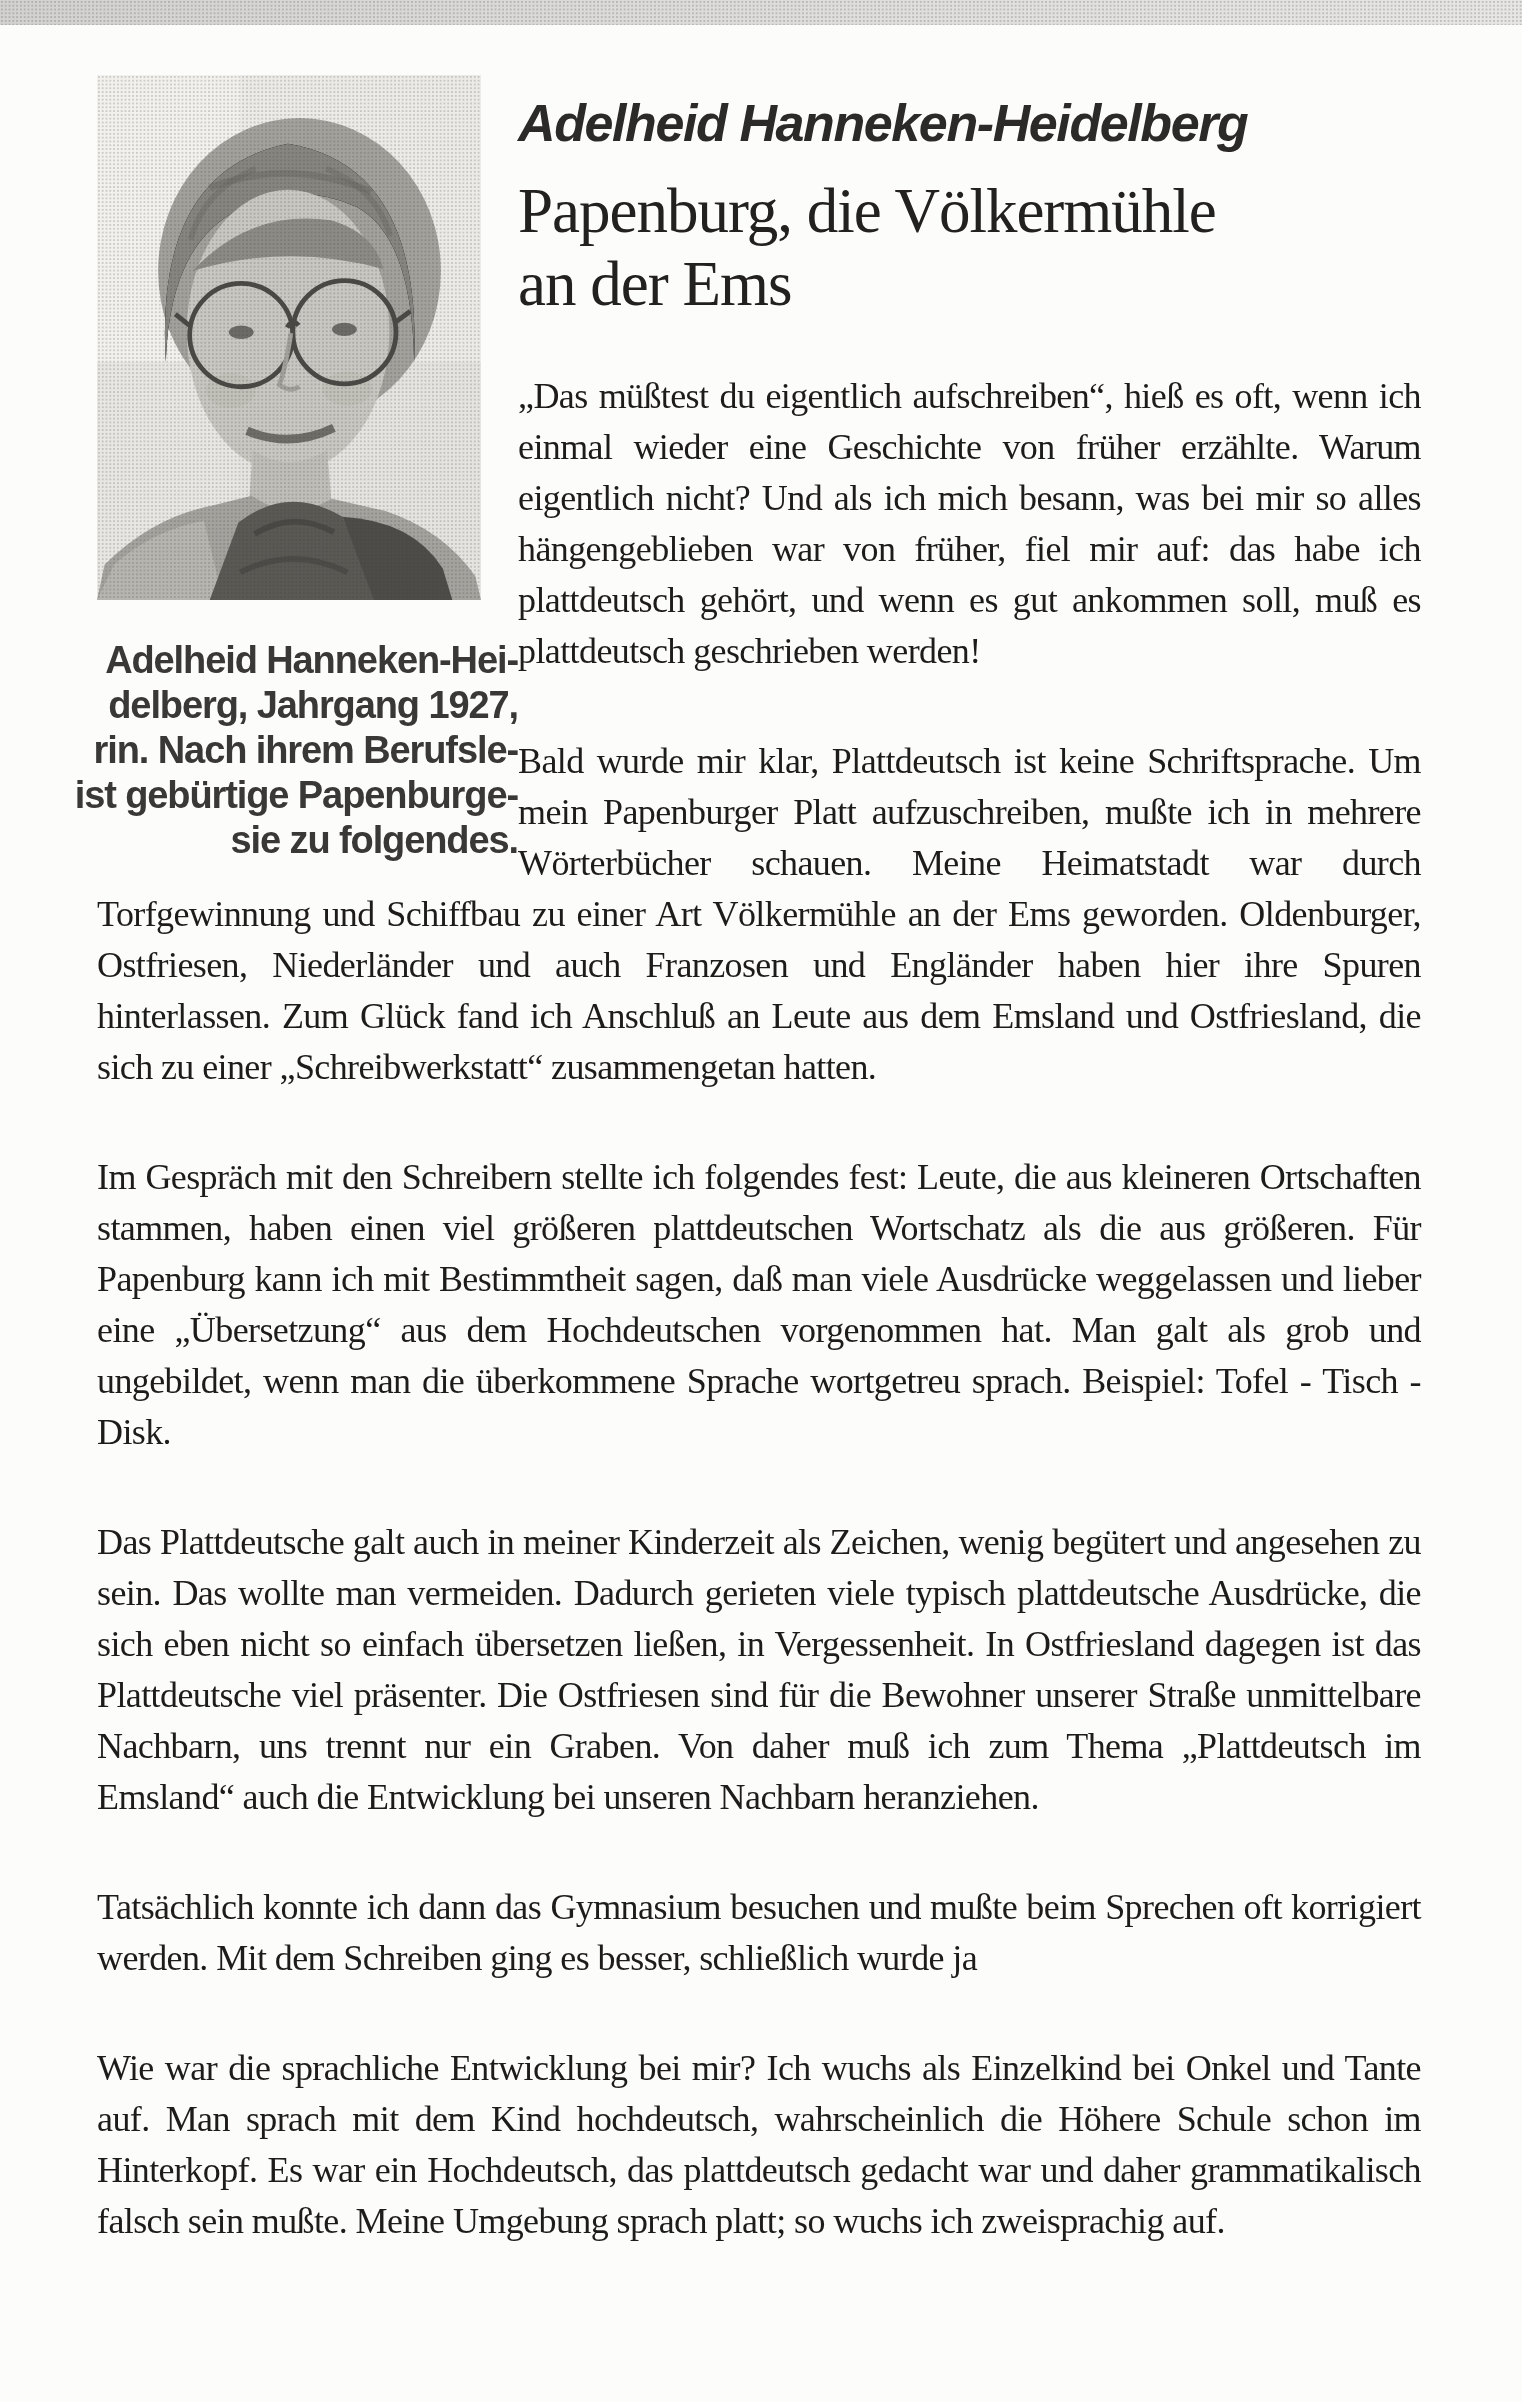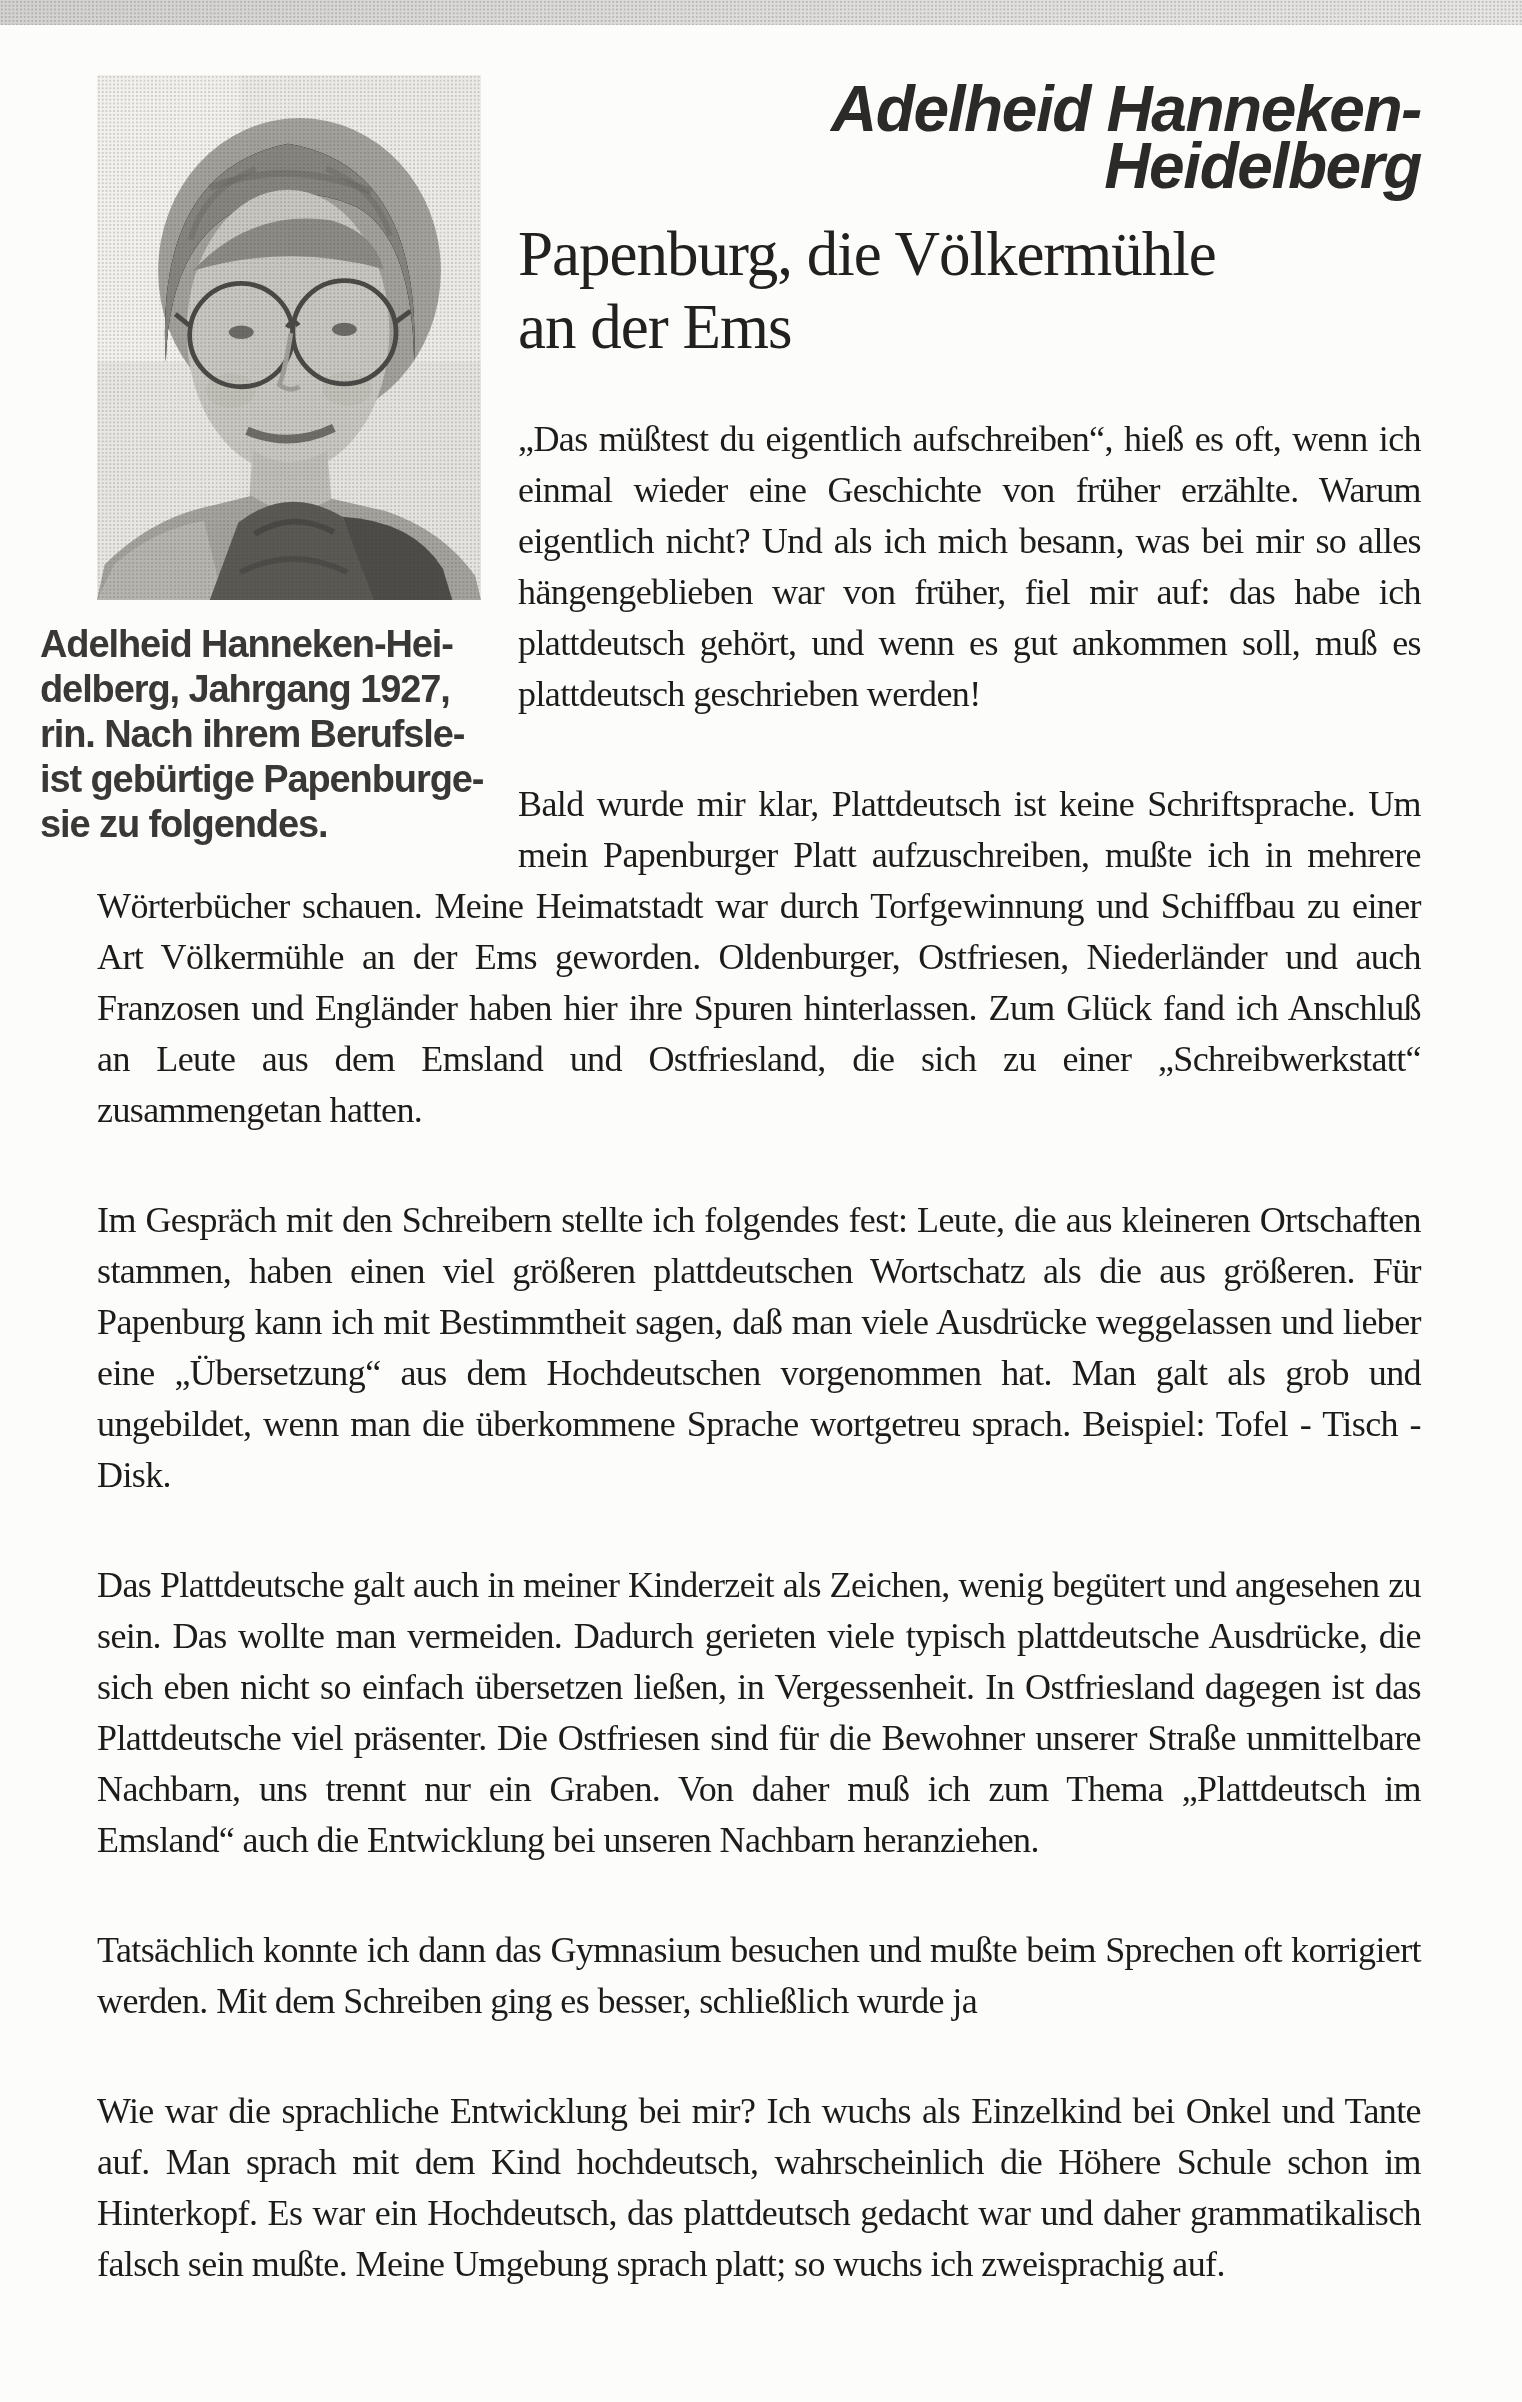--- a/index.html
+++ b/index.html
@@ -36,39 +36,39 @@
   }
   .photo svg{display:block;width:100%;height:100%;}
   .photo::after{
     content:"";
     position:absolute;inset:0;
     background-image:radial-gradient(circle, rgba(55,55,53,.20) 1px, transparent 1.4px);
     background-size:3.8px 3.8px;
     pointer-events:none;
   }
   .caption{
-    margin:22px 0 0 0;
+    margin:38px 0 0 0;
     font-family:"Liberation Sans", sans-serif;
     font-weight:bold;
     font-size:38px;
     line-height:45px;
     letter-spacing:-1.1px;
     color:#3a3836;
+    text-align:right;
   }
   .caption span{display:block;}
   h2.author{
-    margin:6px 0 0 0;
+    margin:20px 0 0 0;
     font-family:"Liberation Sans", sans-serif;
     font-style:italic;
     font-weight:bold;
-    font-size:64px;
+    font-size:52px;
     line-height:57px;
     letter-spacing:-1.4px;
     color:#2c2a28;
-    text-align:right;
   }
   h1.title{
     margin:23px 0 4px 0;
     font-weight:500;
     font-size:63px;
     line-height:73px;
     letter-spacing:-1px;
     color:#232120;
   }
   h1.title span{display:block;}

